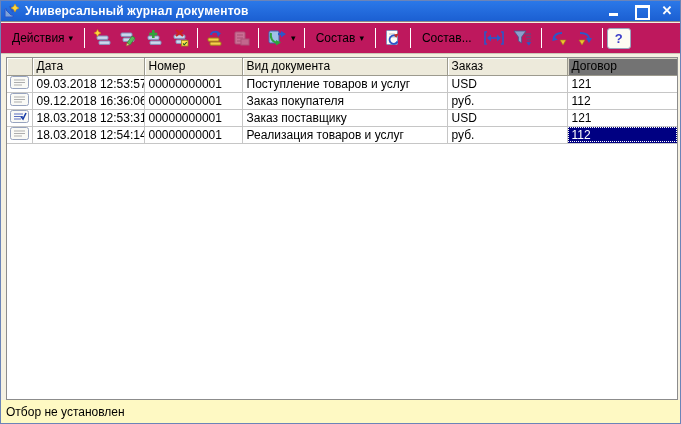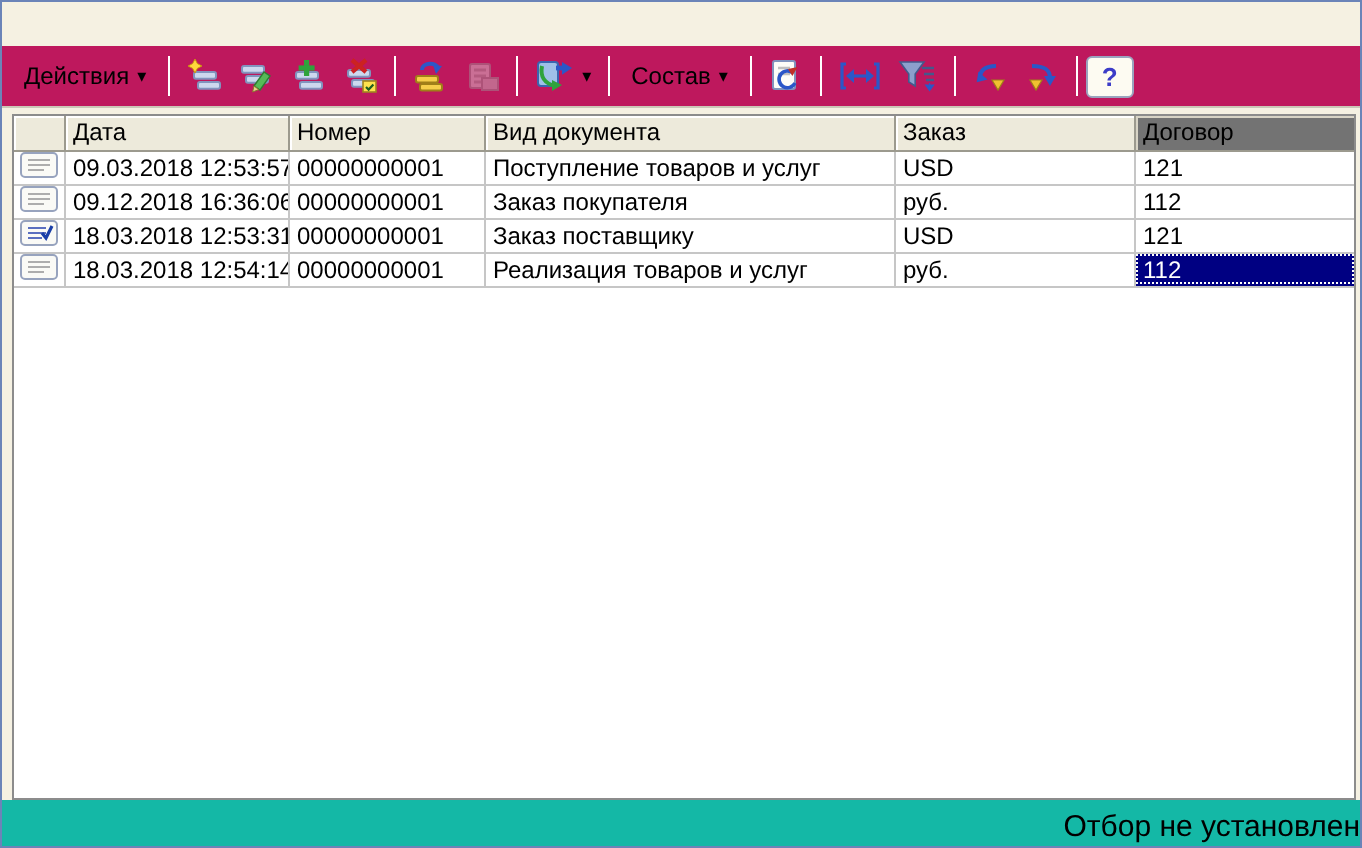--- a/index.html
+++ b/index.html
@@ -70,28 +70,41 @@
   }
   td.ico { padding:0; text-align:center; vertical-align:middle; }
   td.selected {
     background:#000082; color:#fff;
     outline:1px dotted #fff; outline-offset:-2px;
   }
 
   
   .statusbar {
     position:absolute; left:0; right:0; bottom:0; height:23px;
-    background:#14b8a6; padding:5px 0 0 5px; font-size:15px;text-align:right;
+    background:#fef9c3; padding:5px 0 0 5px; font-size:12px;
   }
 </style>
 </head>
 <body>
 
 <div class="window">
 
+  <div class="titlebar">
+    <svg class="title-icon" viewBox="0 0 16 16">
+      <path d="M2 7 L7 12 L9 12 L9 14 L1 14 L1 6 L3 6 Z" fill="#7FA3D8" stroke="#2B57C8" stroke-width="1"></path>
+      <path d="M6 3 L9 9" stroke="#2B57C8" stroke-width="2"></path>
+      <path d="M11 1 l1.4 2.6 L15 5 l-2.6 1.4 L11 9 9.6 6.4 7 5 l2.6-1.4 Z" fill="#FFD83C" stroke="#C89010" stroke-width="0.6"></path>
+    </svg>
+    <div class="title-text">Универсальный журнал документов</div>
+    <div class="win-controls">
+      <div class="win-btn btn-min"></div>
+      <div class="win-btn btn-max"></div>
+      <div class="win-btn btn-close">✕</div>
+    </div>
+  </div>
 
   <div class="toolbar">
 
     <button class="tb-btn">
       <span>Действия</span>
       <span class="dd-arrow">▾</span>
     </button>
 
     <div class="tb-sep"></div>
 
@@ -176,20 +189,23 @@
       <svg width="18" height="18" viewBox="0 0 18 18">
         <rect x="2.5" y="1.5" width="11" height="14" rx="1" fill="#FDFDF8" stroke="#8194BE"></rect>
         <path d="M5 5 h6 M5 8 h6" stroke="#C0C0C0" stroke-width="1.2"></path>
         <path d="M12.5 7.5 A4.2 4.2 0 1 0 13.5 12.5" fill="none" stroke="#2B57C8" stroke-width="1.8"></path>
         <path d="M14.8 4.5 L12.2 9 L10 5.5 Z" fill="#C03028"></path>
       </svg>
     </button>
 
     <div class="tb-sep"></div>
 
+    <button class="tb-btn">
+      <span>Состав...</span>
+    </button>
 
     <button class="tb-btn tb-icon-btn">
       <svg width="22" height="16" viewBox="0 0 22 16">
         <path d="M4 2 H2 V14 H4 M18 2 H20 V14 H18" fill="none" stroke="#2B57C8" stroke-width="1.6"></path>
         <path d="M5 8 H17" stroke="#2B57C8" stroke-width="1.6"></path>
         <path d="M8 4.5 L4 8 L8 11.5 Z" fill="#2B57C8"></path>
         <path d="M14 4.5 L18 8 L14 11.5 Z" fill="#2B57C8"></path>
       </svg>
     </button>
 

